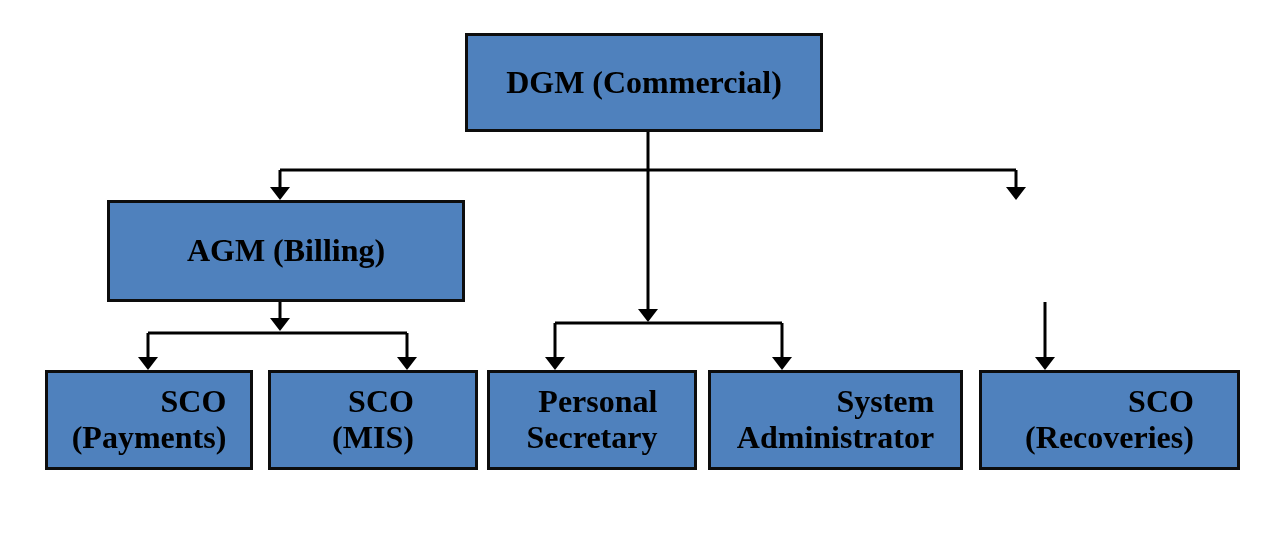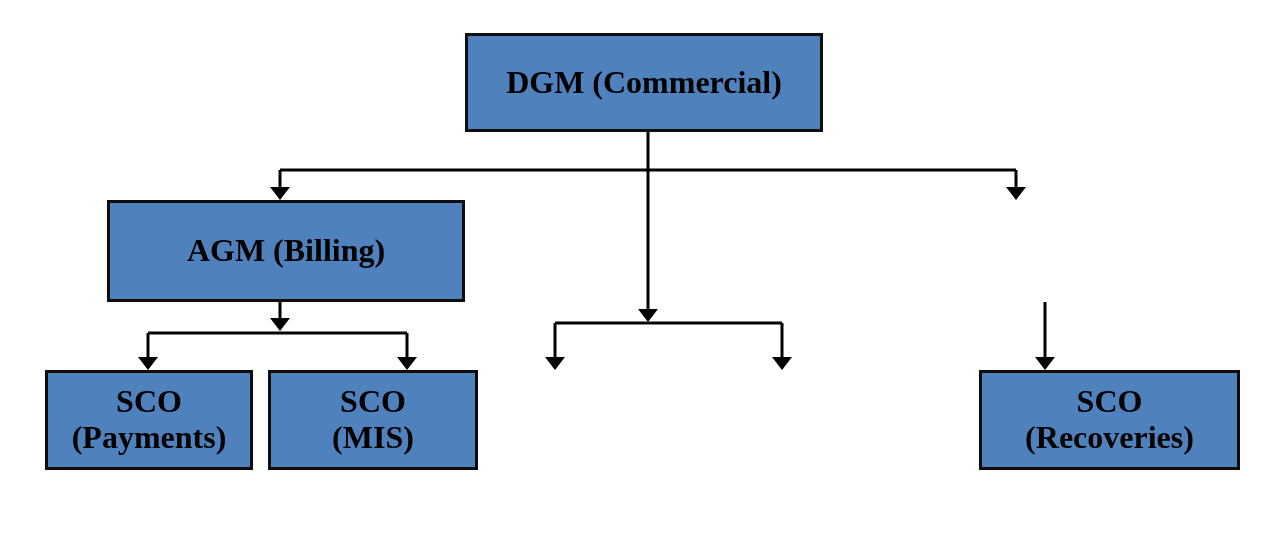--- a/index.html
+++ b/index.html
@@ -32,21 +32,21 @@
     stroke: none;
   }
   .node {
     position: absolute;
     box-sizing: border-box;
     background: var(--node-fill, #4f81bd);
     border: 3px solid var(--node-border, #0d0d0d);
     display: flex;
     align-items: center;
     justify-content: center;
-    text-align: center;
+    text-align: right;
   }
   .node-label {
     font-weight: bold;
     font-size: 32px;
     line-height: 1.12;
     color: var(--text, #000000);
     white-space: pre-line;
     padding: 0 4px;
   }
   
@@ -110,18 +110,26 @@
   </div>
 
   <div class="node" id="node-sco-payments">
     <span class="node-label">SCO
 (Payments)</span>
   </div>
   <div class="node" id="node-sco-mis">
     <span class="node-label">SCO
 (MIS)</span>
   </div>
+  <div class="node" id="node-personal-secretary">
+    <span class="node-label">Personal
+Secretary</span>
+  </div>
+  <div class="node" id="node-system-administrator">
+    <span class="node-label">System
+Administrator</span>
+  </div>
   <div class="node" id="node-sco-recoveries">
     <span class="node-label">SCO
 (Recoveries)</span>
   </div>
 
 </div>
 
 </body></html>

